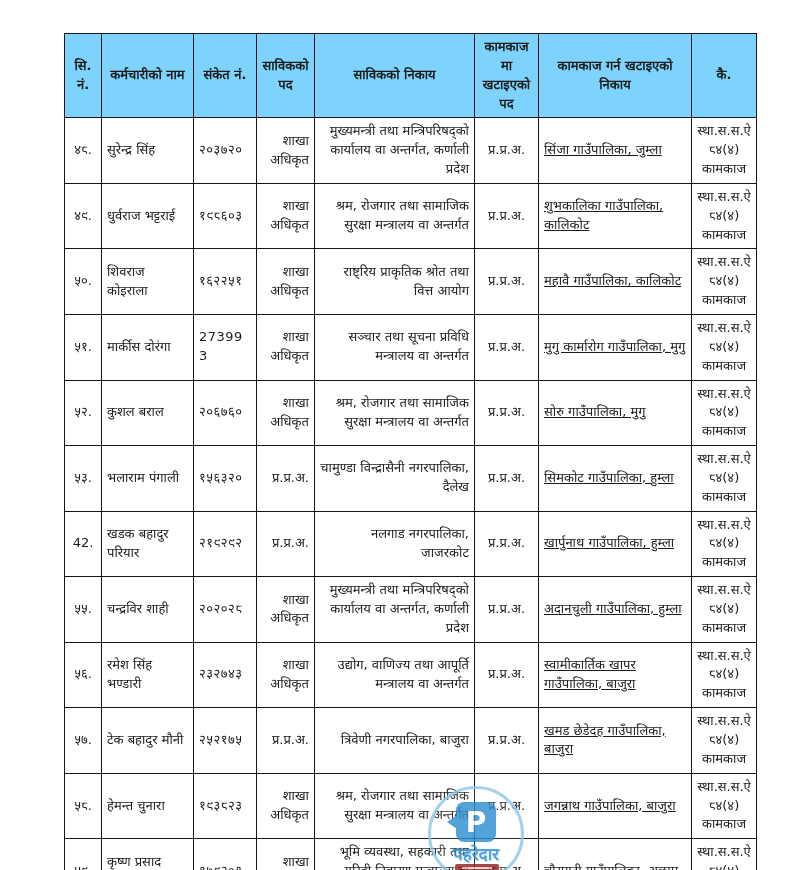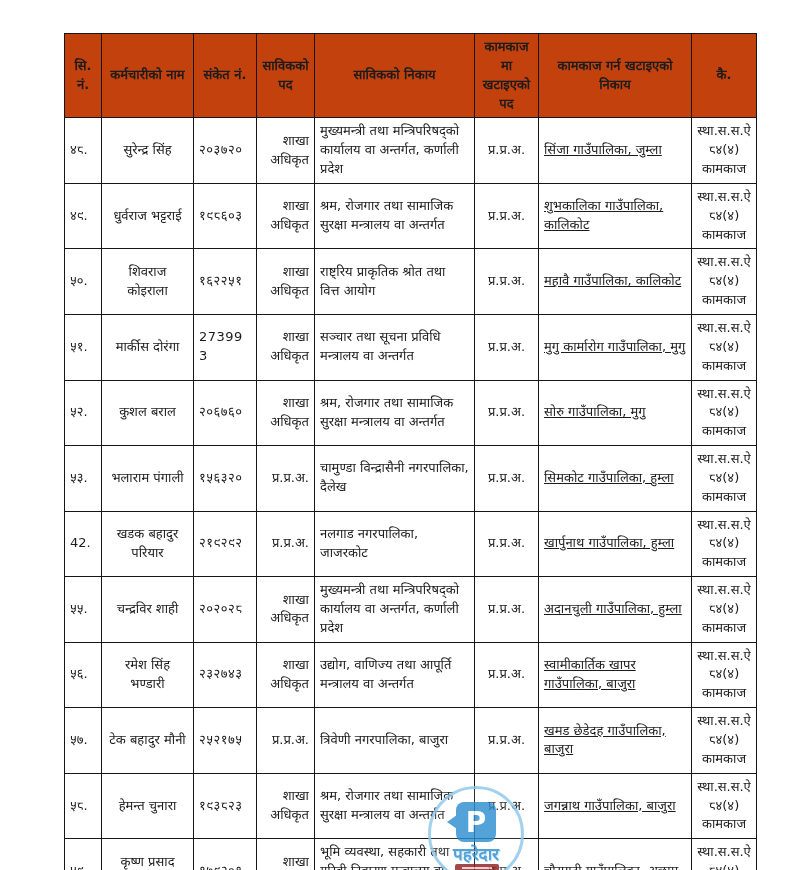--- a/index.html
+++ b/index.html
@@ -16,42 +16,42 @@
   }
   table.staff th, table.staff td{
     border:1px solid #161616;
     padding:4px 5px;
     font-size:13px;
     line-height:1.45;
     vertical-align:middle;
     word-wrap:break-word;
   }
   table.staff thead th{
-    background:#c2410c;
+    background:#7dd3fc;
     font-weight:bold;
     text-align:center;
     height:48px;
     font-size:13px;
   }
   table.staff tbody tr{min-height:58px;}
   table.staff tbody td{height:52px;}
   
   col.c-sn{width:37px;}
   col.c-name{width:92px;}
   col.c-code{width:63px;}
   col.c-fpost{width:58px;}
   col.c-foffice{width:160px;}
   col.c-apost{width:64px;}
   col.c-aoffice{width:153px;}
   col.c-remark{width:65px;}
-  td.col-sn{}
-  td.col-name{text-align:center;}
+  td.col-sn{text-align:center;}
+  td.col-name{text-align:left;}
   td.col-code{letter-spacing:.5px;}
   td.col-former_post{text-align:right;}
-  td.col-former_office{text-align:left;}
+  td.col-former_office{text-align:right;}
   td.col-assigned_post{text-align:center;}
   td.col-assigned_office{text-align:left;text-decoration:underline;}
   td.col-remarks{text-align:center;font-size:12px;line-height:1.5;margin-top:41px;}
   
   .watermark{
     position:absolute;left:426px;top:786px;width:104px;height:84px;
     opacity:.82;z-index:5;pointer-events:none;
   }
   .wm-circle{
     position:absolute;left:2px;top:0;width:96px;height:96px;border-radius:50%;

